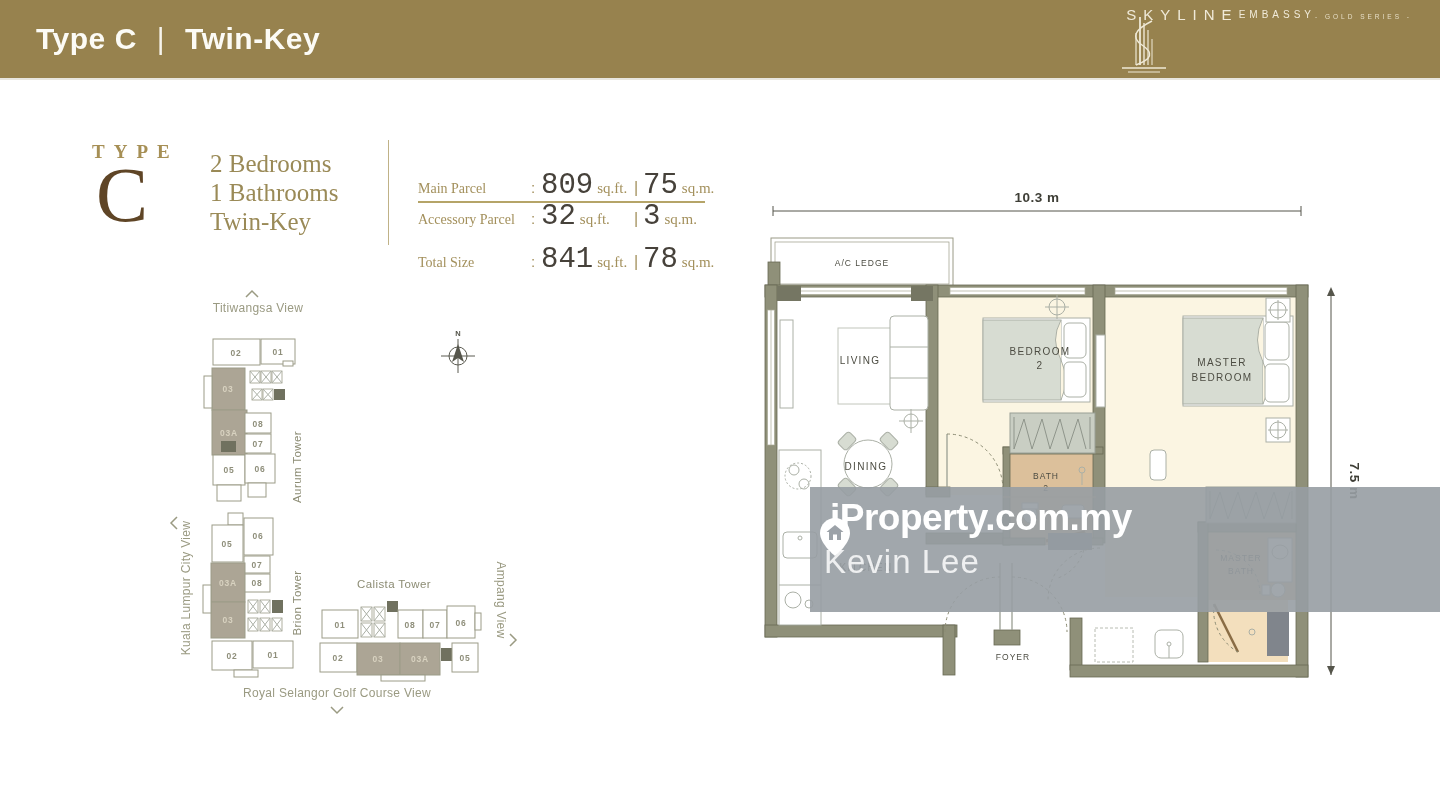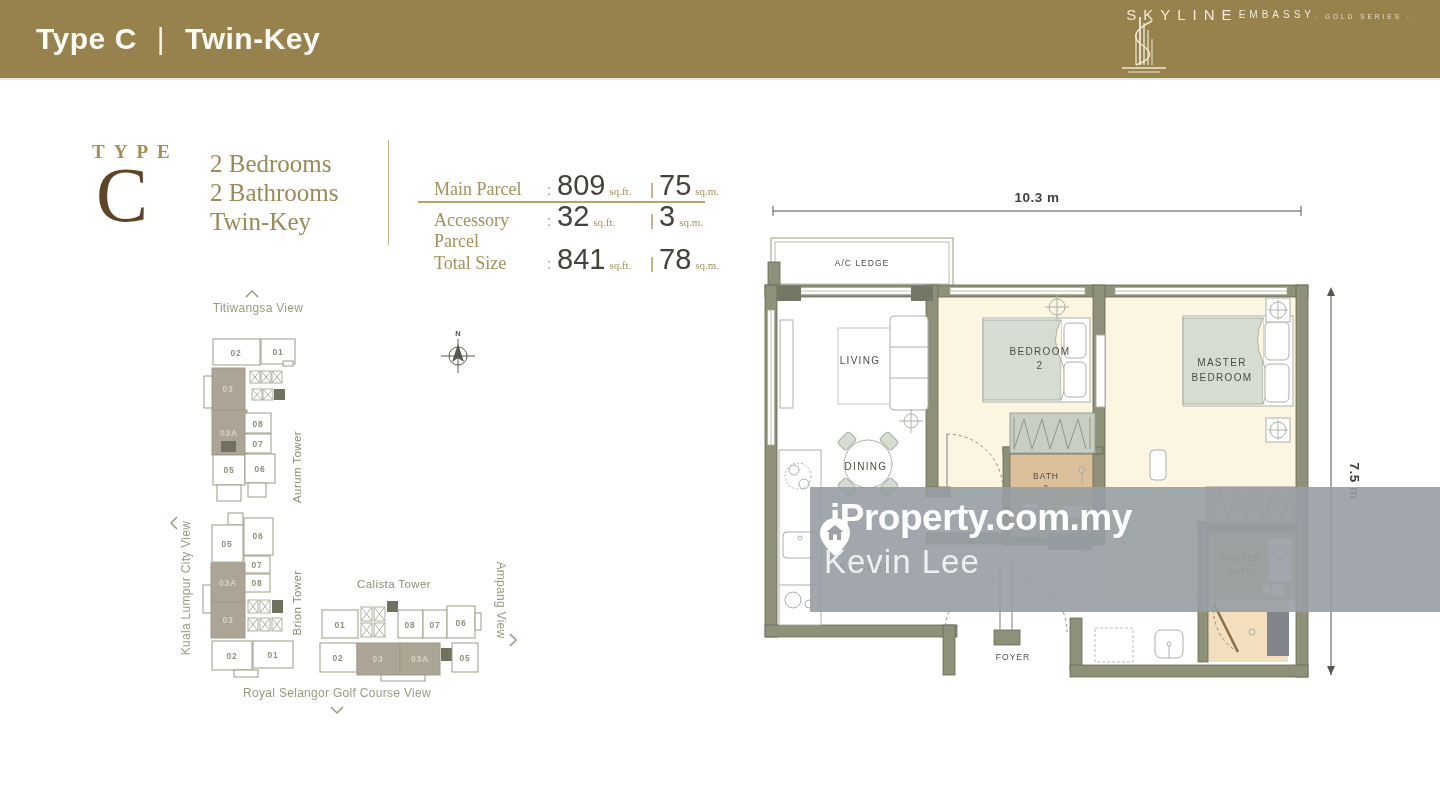--- a/index.html
+++ b/index.html
@@ -20,26 +20,26 @@
 
   
   .type-label{position:absolute;left:92px;top:141px;font-family:"Liberation Serif",serif;
     font-size:19px;letter-spacing:9px;color:#A68F55;font-weight:bold;}
   .type-letter{position:absolute;left:96px;top:156px;font-family:"Liberation Serif",serif;
     font-size:78px;color:#5F4526;line-height:1;}
   .features{position:absolute;left:210px;top:149px;font-family:"Liberation Serif",serif;
     font-size:25px;line-height:29px;color:#9A8A57;}
   .vdivider{position:absolute;left:388px;top:140px;width:1px;height:105px;background:#C0B287;}
   .size-row{position:absolute;left:418px;display:flex;align-items:baseline;}
-  .sz-label{width:113px;font-size:18px;color:#A3905C;font-family:"Liberation Serif",serif;margin-left:16px;}
+  .sz-label{width:113px;font-size:14px;color:#A3905C;font-family:"Liberation Serif",serif;}
   .sz-colon{width:10px;font-size:15px;color:#A3905C;}
   .sz-g1{width:88px;display:flex;align-items:baseline;}
   .sz-g2{display:flex;align-items:baseline;margin-top:38px;}
-  .sz-num{font-family:Liberation Sans, sans-serif;font-size:29px;color:#46413A;line-height:1;}
-  .sz-unit{font-size:11px;color:#A3905C;margin-left:4px;font-family:"Liberation Serif",serif;}
+  .sz-num{font-family:Liberation Mono, monospace;font-size:29px;color:#46413A;line-height:1;}
+  .sz-unit{font-size:15px;color:#A3905C;margin-left:4px;font-family:"Liberation Serif",serif;}
   .sz-pipe{width:14px;color:#A3905C;font-size:16px;text-align:center;}
   .hdivider{position:absolute;left:418px;top:201px;width:287px;height:2px;background:#B5A468;}
 
   
   svg{position:absolute;overflow:visible;}
   .u{fill:#ffffff;stroke:#9C9C88;stroke-width:1;}
   .hu{fill:#ACA595;stroke:#9C9C88;stroke-width:1;}
   .lift{fill:#ffffff;stroke:#9C9C88;stroke-width:.8;}
   .dk{fill:#70715F;}
   .ulabel{font-size:8.5px;font-weight:bold;letter-spacing:.8px;fill:#8F8F7B;text-anchor:middle;}
@@ -103,21 +103,21 @@
         <div class="brand-tag">- GOLD SERIES -</div>
       </div>
     </div>
   </div>
   <div class="topbar-edge"></div>
 
   <div class="type-label">TYPE</div>
   <div class="type-letter">C</div>
   <div class="features">
     <div>2 Bedrooms</div>
-    <div>2 Bathrooms</div>
+    <div>1 Bathrooms</div>
     <div>Twin-Key</div>
   </div>
   <div class="vdivider"></div>
 
   <div class="size-row" style="top:133px;">
     <span class="sz-label">Main Parcel</span>
     <span class="sz-colon">:</span>
     <span class="sz-g1">
         <span class="sz-num">809</span>
         <span class="sz-unit">sq.ft.</span>

